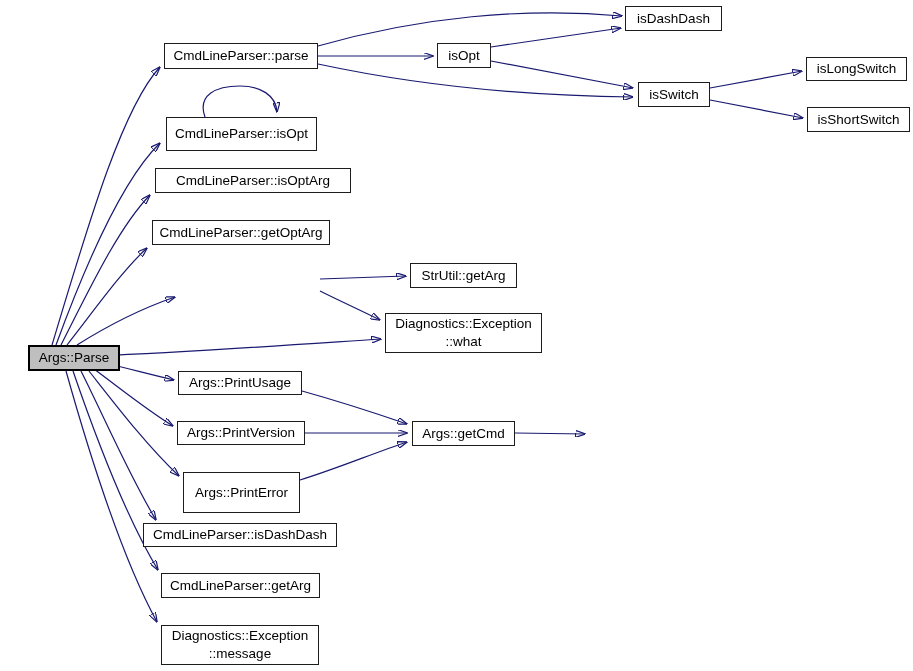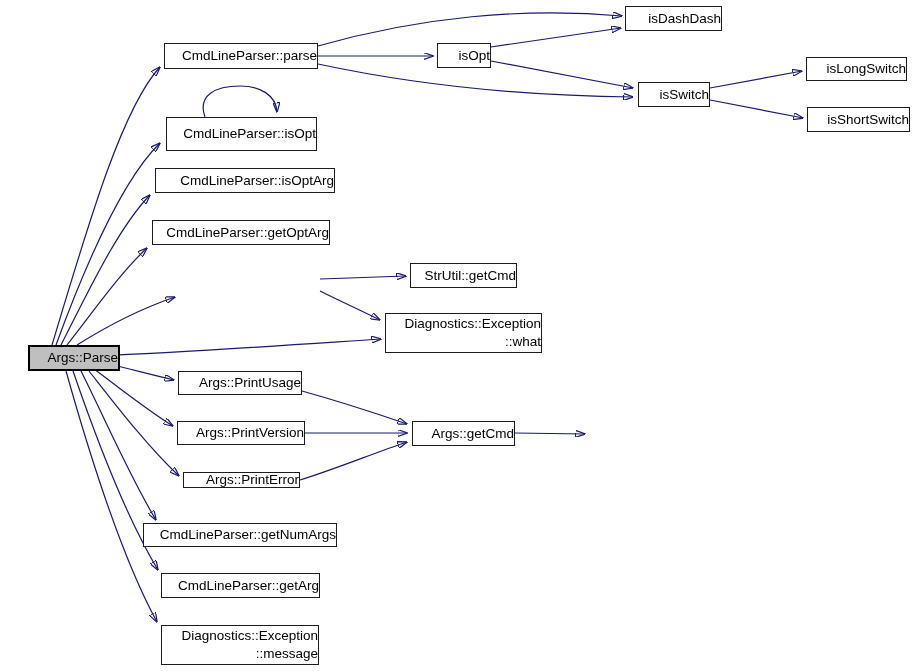--- a/index.html
+++ b/index.html
@@ -12,21 +12,21 @@
   }
   svg.edges{position:absolute;left:0;top:0;width:913px;height:671px;}
   svg.edges path{fill:none;stroke:#191970;stroke-width:1.2px;}
   .node{
     position:absolute;
     box-sizing:border-box;
     background:#ffffff;
     border:1.4px solid #1c1c1c;
     display:flex;
     flex-direction:column;
-    align-items:flex-end;
+    align-items:center;
     justify-content:center;
     font-size:13.5px;
     line-height:1.3;
     color:#000000;
     white-space:nowrap;
     cursor:pointer;
   }
   .node.root{
     background:#bfbfbf;
     border:2px solid #000000;
@@ -98,57 +98,57 @@
   </div>
 
   <div class="node" style="left:807px;top:107px;width:103px;height:25px">
     <span>isShortSwitch</span>
   </div>
 
   <div class="node" style="left:166px;top:117px;width:151px;height:34px">
     <span>CmdLineParser::isOpt</span>
   </div>
 
-  <div class="node" style="left:155px;top:168px;width:180px;height:25px">
+  <div class="node" style="left:155px;top:168px;width:196px;height:25px">
     <span>CmdLineParser::isOptArg</span>
   </div>
 
   <div class="node" style="left:152px;top:220px;width:178px;height:25px">
     <span>CmdLineParser::getOptArg</span>
   </div>
 
 
   <div class="node" style="left:410px;top:263px;width:107px;height:25px">
-    <span>StrUtil::getCmd</span>
+    <span>StrUtil::getArg</span>
   </div>
 
   <div class="node" style="left:385px;top:313px;width:157px;height:40px">
     <span>Diagnostics::Exception</span>
     <span>::what</span>
   </div>
 
   <div class="node" style="left:178px;top:371px;width:124px;height:24px">
     <span>Args::PrintUsage</span>
   </div>
 
   <div class="node" style="left:177px;top:421px;width:128px;height:24px">
     <span>Args::PrintVersion</span>
   </div>
 
-  <div class="node" style="left:183px;top:472px;width:117px;height:16px">
+  <div class="node" style="left:183px;top:472px;width:117px;height:41px">
     <span>Args::PrintError</span>
   </div>
 
   <div class="node" style="left:412px;top:421px;width:103px;height:25px">
     <span>Args::getCmd</span>
   </div>
 
 
   <div class="node" style="left:143px;top:523px;width:194px;height:24px">
-    <span>CmdLineParser::getNumArgs</span>
+    <span>CmdLineParser::isDashDash</span>
   </div>
 
   <div class="node" style="left:161px;top:573px;width:159px;height:25px">
     <span>CmdLineParser::getArg</span>
   </div>
 
   <div class="node" style="left:161px;top:625px;width:158px;height:40px">
     <span>Diagnostics::Exception</span>
     <span>::message</span>
   </div>

